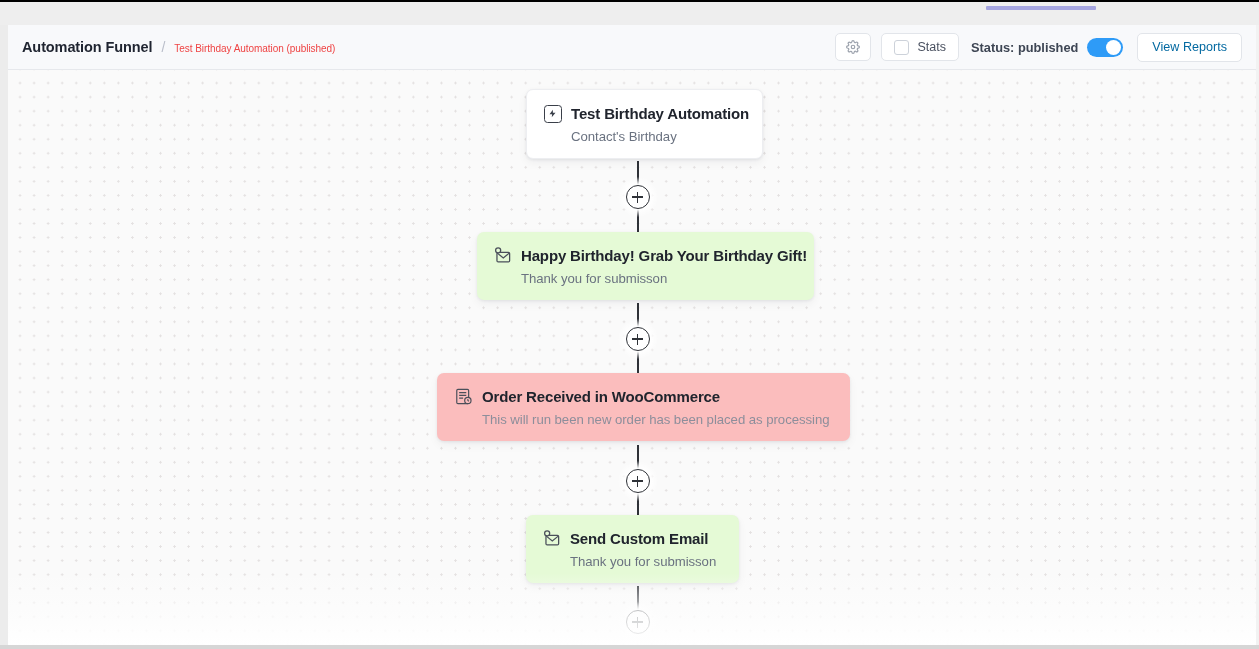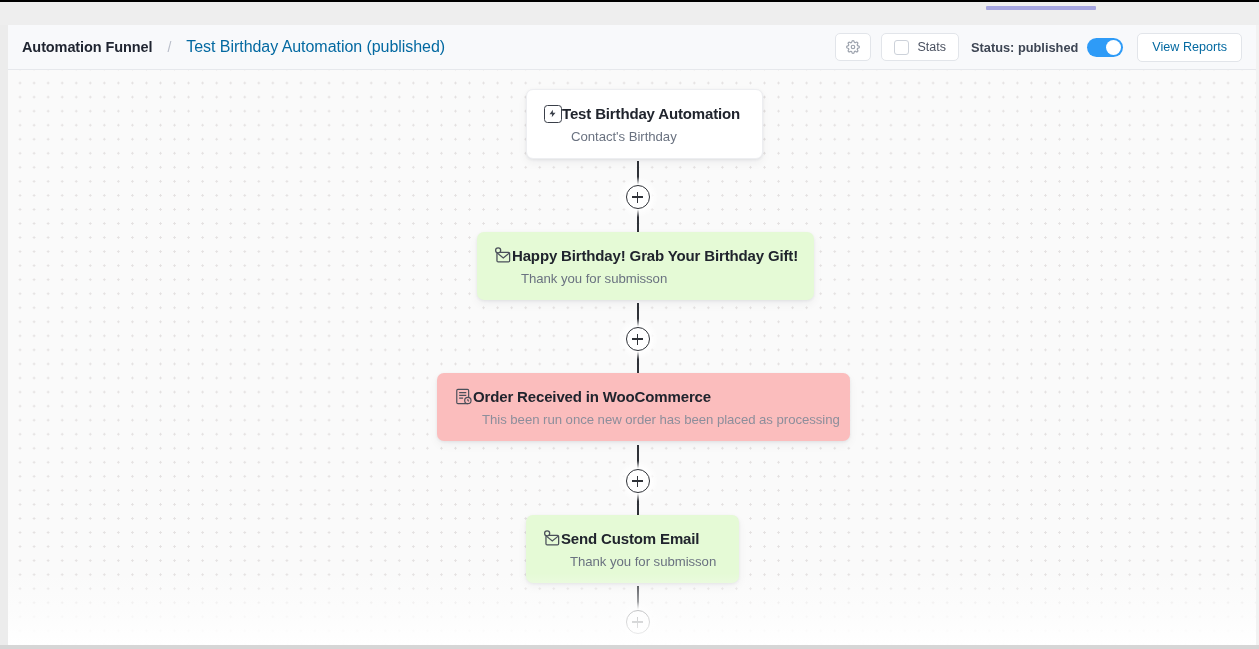--- a/index.html
+++ b/index.html
@@ -69,36 +69,36 @@
     background: #f8f9fb;
     border-bottom: 1px solid #e6e8ec;
     display: flex;
     align-items: center;
     box-sizing: border-box;
     padding: 0 14px 0 14px;
   }
   .breadcrumb {
     display: flex;
     align-items: baseline;
-    gap: 15px;
+    gap: 9px;
     white-space: nowrap;
   }
   .bc-root {
     font-size: 14.5px;
     font-weight: bold;
     color: #1f2430;
     letter-spacing: -0.1px;
   }
   .bc-sep {
     font-size: 14px;
     color: #b9bec9;
   }
   .bc-current {
-    font-size: 16px;
-    color: #0369a1;
+    font-size: 10px;
+    color: #ef4444;
     letter-spacing: -0.05px;
   }
   .header-right {
     margin-left: auto;
     display: flex;
     align-items: center;
     gap: 10px;
   }
   .btn-box {
     background: #ffffff;
@@ -231,20 +231,21 @@
   .node {
     position: absolute;
     box-sizing: border-box;
     border-radius: 7px;
     z-index: 4;
     padding: 14px 18px 14px 16px;
   }
   .node-row {
     display: flex;
     align-items: center;
+    gap: 9px;
   }
   .node-icon {
     width: 19px; height: 19px;
     flex: 0 0 auto;
     display: flex;
     align-items: center;
     justify-content: center;
   }
   .node-title {
     font-size: 15px;
@@ -381,21 +382,21 @@
           <span class="node-icon">
             <svg width="19" height="19" viewBox="0 0 24 24" fill="none" stroke="#4a4f5a" stroke-width="1.5">
               <rect x="3.5" y="3" width="15" height="18" rx="1.5"></rect>
               <path d="M6.5 7h9M6.5 10.5h9M6.5 14h5"></path>
               <circle cx="17.5" cy="17" r="4" fill="#fbbdbd" stroke="#4a4f5a"></circle>
               <path d="M17.5 15v2l1.3 1" stroke-width="1.3"></path>
             </svg>
           </span>
           <span class="node-title">Order Received in WooCommerce</span>
         </div>
-        <div class="node-sub">This been run once new order has been placed as processing</div>
+        <div class="node-sub">This will run been new order has been placed as processing</div>
       </div>
 
       <div class="conn" style="top:375px; height:102px;"></div>
       <div class="plus-halo" style="top:391px;"></div>
       <div class="plus" style="top:399px;"></div>
 
       <div class="node green" style="left:518px; top:445px; width:213px;">
         <div class="node-row">
           <span class="node-icon">
             <svg width="19" height="19" viewBox="0 0 24 24" fill="none" stroke="#4a4f5a" stroke-width="1.6">

